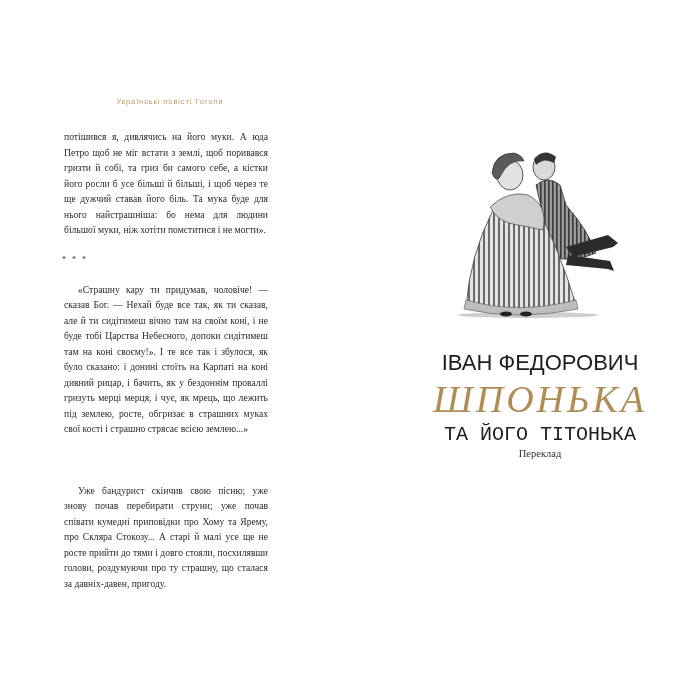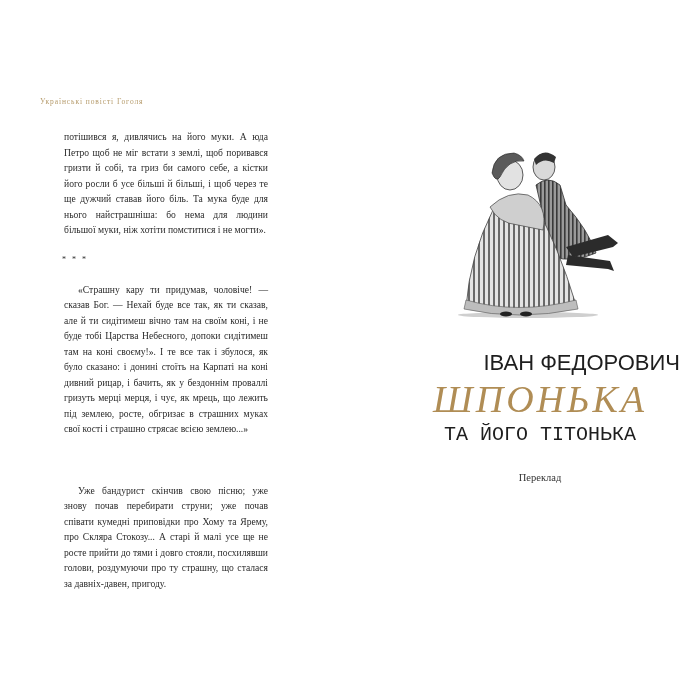--- a/index.html
+++ b/index.html
@@ -1,50 +1,50 @@
 <!DOCTYPE html>
 <html><head>
   <meta charset="utf-8">
   <style>
     html, body { margin: 0; padding: 0; background: #ffffff; }
     body { width: 700px; height: 700px; position: relative; overflow: hidden; font-family: "Liberation Serif", serif; }
     .spread { position: absolute; inset: 0; background: #ffffff; }
 
     .running-head {
       position: absolute; left: 40px; width: 260px; top: 97px;
-      text-align: left; font-size: 7.5px; letter-spacing: 0.9px;
-      color: #b59a6a; font-family: Liberation Serif, serif;
+      text-align: center; font-size: 7.5px; letter-spacing: 0.9px;
+      color: #b59a6a; font-family: Liberation Sans, sans-serif;
     }
 
     .left-page {
       position: absolute; left: 48px; top: 113px; width: 236px;
       color: #2a2a2a; font-size: 9.6px; line-height: 15.5px;
       text-align: justify;
     }
     .left-page p { margin: 16px; }
     .left-page p.indent { text-indent: 14px; }
     .left-page .stars { margin: 15px 0 0 14px; letter-spacing: 2px; font-size: 8px; line-height: 12px; }
     .left-page .gap { height: 14px; }
 
     .illustration { position: absolute; left: 448px; top: 135px; width: 185px; height: 185px; }
 
     .title-block { position: absolute; left: 400px; width: 280px; top: 350px; text-align: center; }
     .author {
       font-family: "Liberation Sans", sans-serif; font-size: 22px; letter-spacing: 0px;
-      color: #1e1e1e; line-height: 26px; font-weight: 400; text-align: right;
+      color: #1e1e1e; line-height: 26px; font-weight: 400;
     }
     .main-title {
       font-family: Liberation Serif, serif; font-style: italic;
       font-size: 38px; line-height: 44px; color: #b08d55; letter-spacing: 3px; margin-top: 1px;
     }
     .subtitle {
       font-family: Liberation Mono, monospace; font-size: 20px; line-height: 24px;
       color: #1e1e1e; margin-top: 2px;
     }
-    .translation-label { font-size: 10.5px; color: #333333; margin-top: 24px; line-height: 14px; }
+    .translation-label { font-size: 10.5px; color: #333333; line-height: 14px; }
     .translator { font-size: 10.5px; color: #a88748; margin-top: 3px; line-height: 14px; }
   </style>
 </head>
 <body>
 
 <div class="spread">
 
   <div class="running-head">Українські повісті Гоголя</div>
 
   <div class="left-page">

